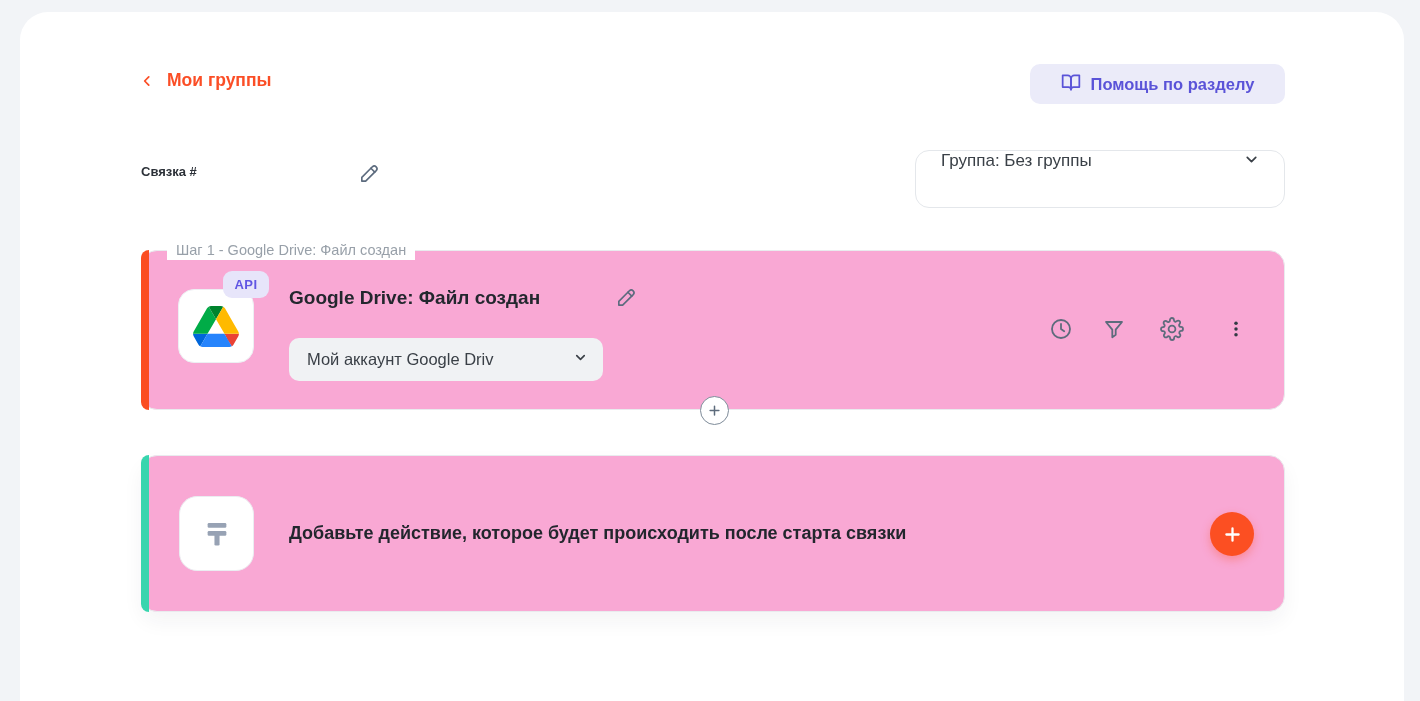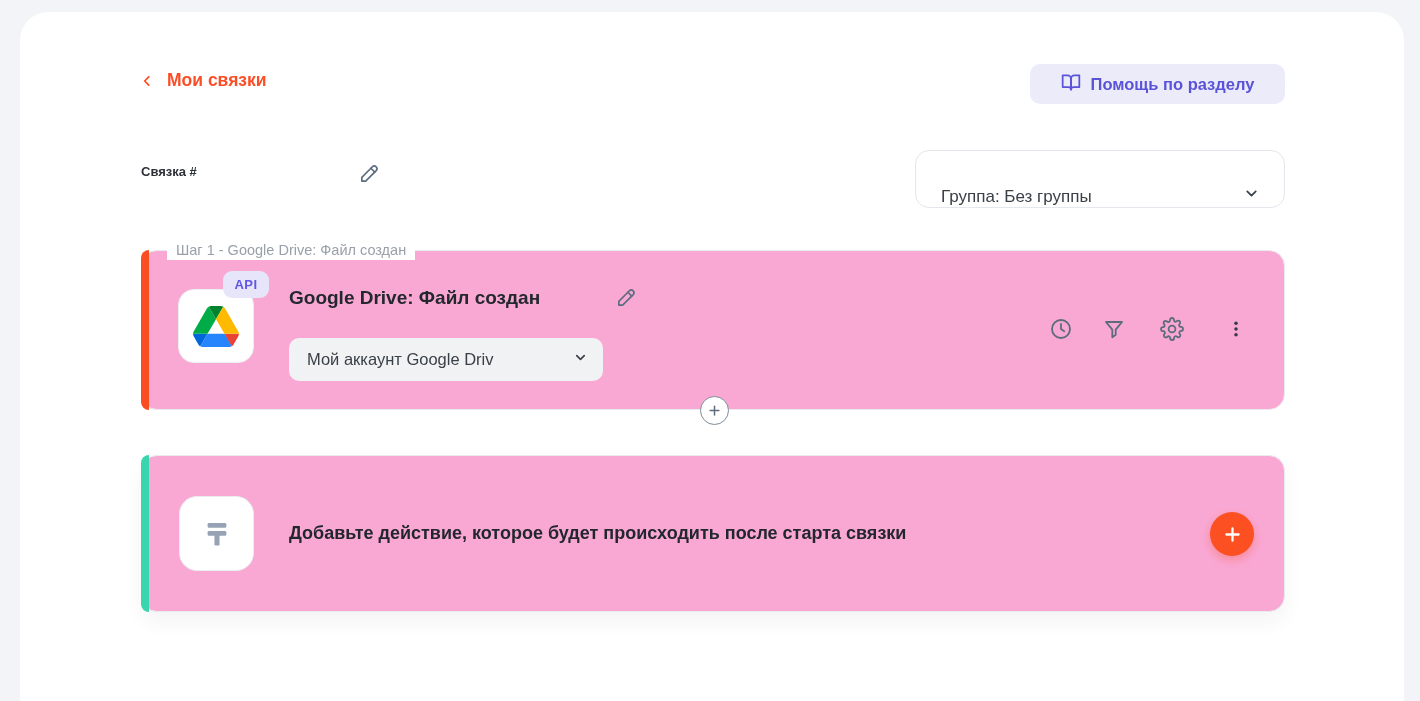--- a/index.html
+++ b/index.html
@@ -31,21 +31,21 @@
   
   .bundle-title {
     position:absolute; left:141px; top:164px;
     font-size:13px; font-weight:700; color:#2c3138;
   }
   .edit-pencil { color:#5c6b7e; cursor:pointer; }
   .bundle-edit { position:absolute; left:358px; top:162px; }
   .group-select {
     position:absolute; left:915px; top:150px; width:370px; height:58px;
     background:#fff; border:1px solid #e4e7eb; border-radius:14px;
-    display:flex; align-items:flex-end; justify-content:space-between;
+    display:flex; align-items:flex-start; justify-content:space-between;
     padding:0 24px 0 25px; font-size:17px; color:#3a4047; cursor:pointer;
   }
   .group-select .chev { color:#3a4047; }
   
   .card {
     position:absolute; left:141px; width:1144px;
     background:#f9a8d4; border:1px solid #e9ebee; border-radius:16px;
   }
   .card1 { top:250px; height:160px; }
   .card2 { top:455px; height:157px; box-shadow:0 10px 20px rgba(35,45,65,.05); }
@@ -122,21 +122,21 @@
 <body>
 
 <div class="panel"></div>
 
 <div class="back-link">
   <span>
     <svg width="14" height="16" viewBox="0 0 24 24" fill="none" stroke="currentColor" stroke-width="3" stroke-linecap="round" stroke-linejoin="round">
         <path d="M15 5l-7 7 7 7"></path>
       </svg>
   </span>
-  <span>Мои связки</span>
+  <span>Мои группы</span>
 </div>
 
 <div class="help-btn">
   <span>
     <svg width="20" height="20" viewBox="0 0 24 24" fill="none" stroke="currentColor" stroke-width="2.1" stroke-linecap="round" stroke-linejoin="round">
         <path d="M2 4h6a4 4 0 0 1 4 4v13a3 3 0 0 0-3-3H2z"></path>
         <path d="M22 4h-6a4 4 0 0 0-4 4v13a3 3 0 0 1 3-3h7z"></path>
       </svg>
   </span>
   <span>Помощь по разделу</span>

